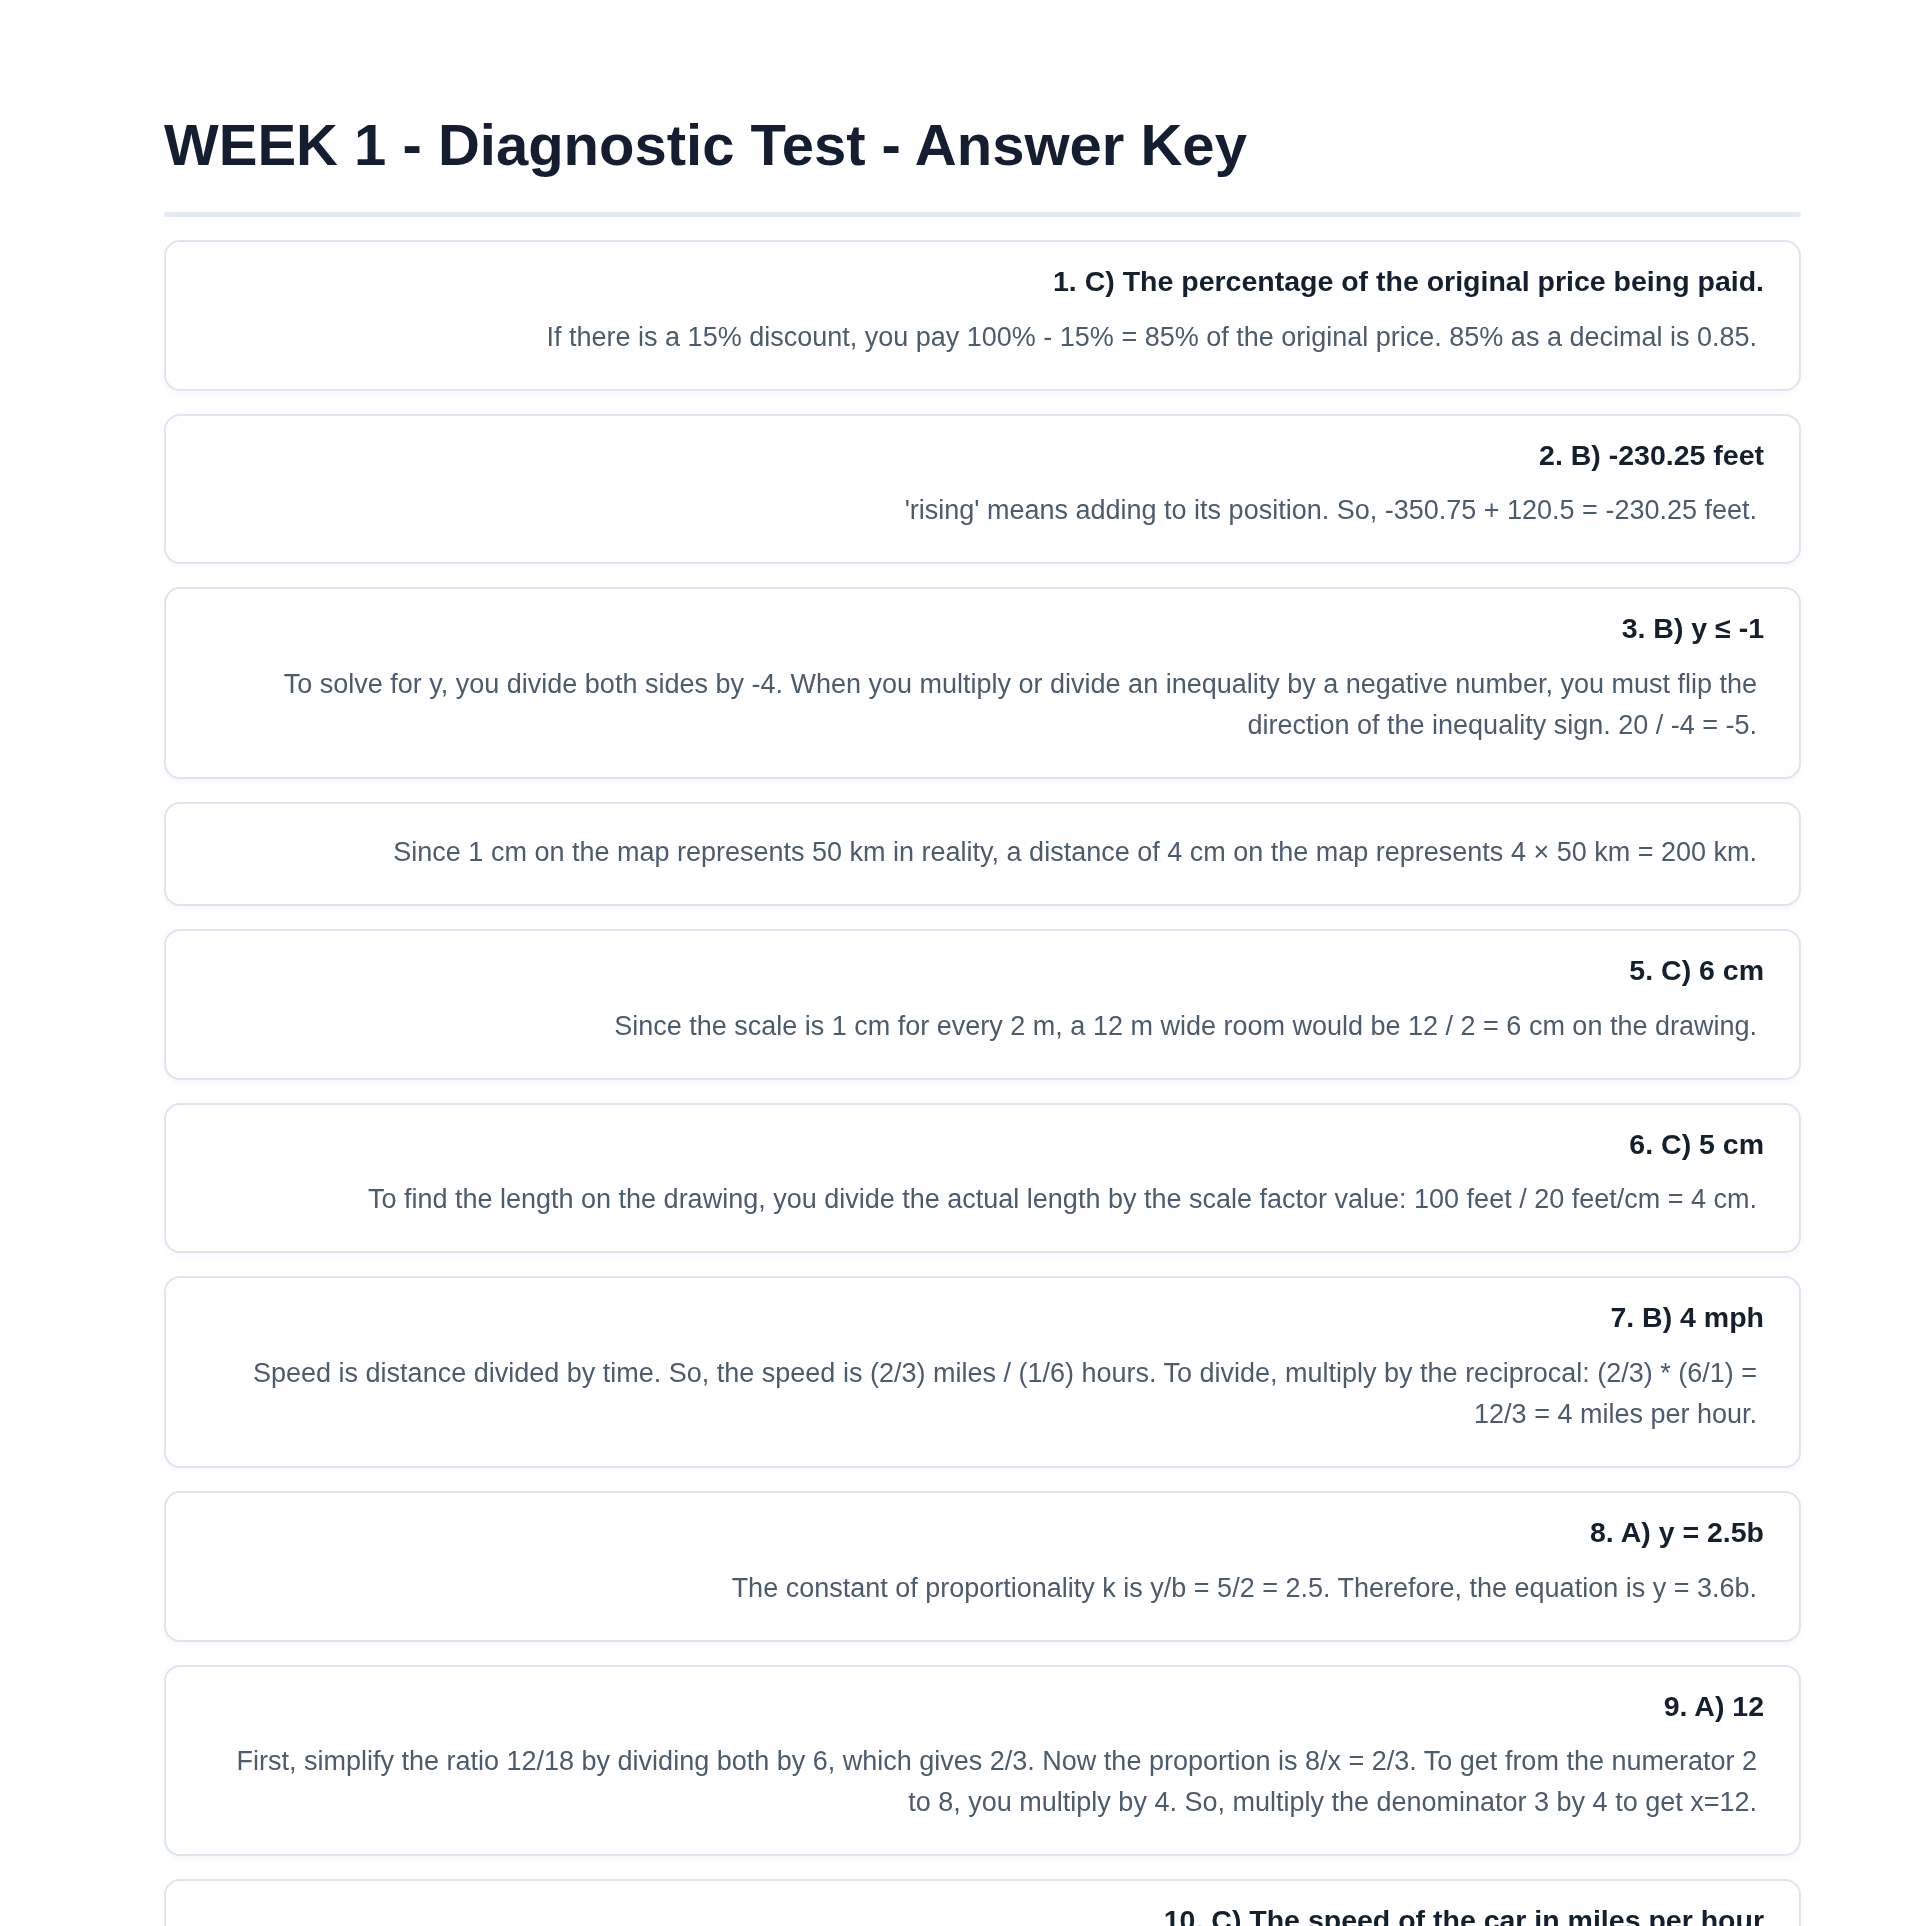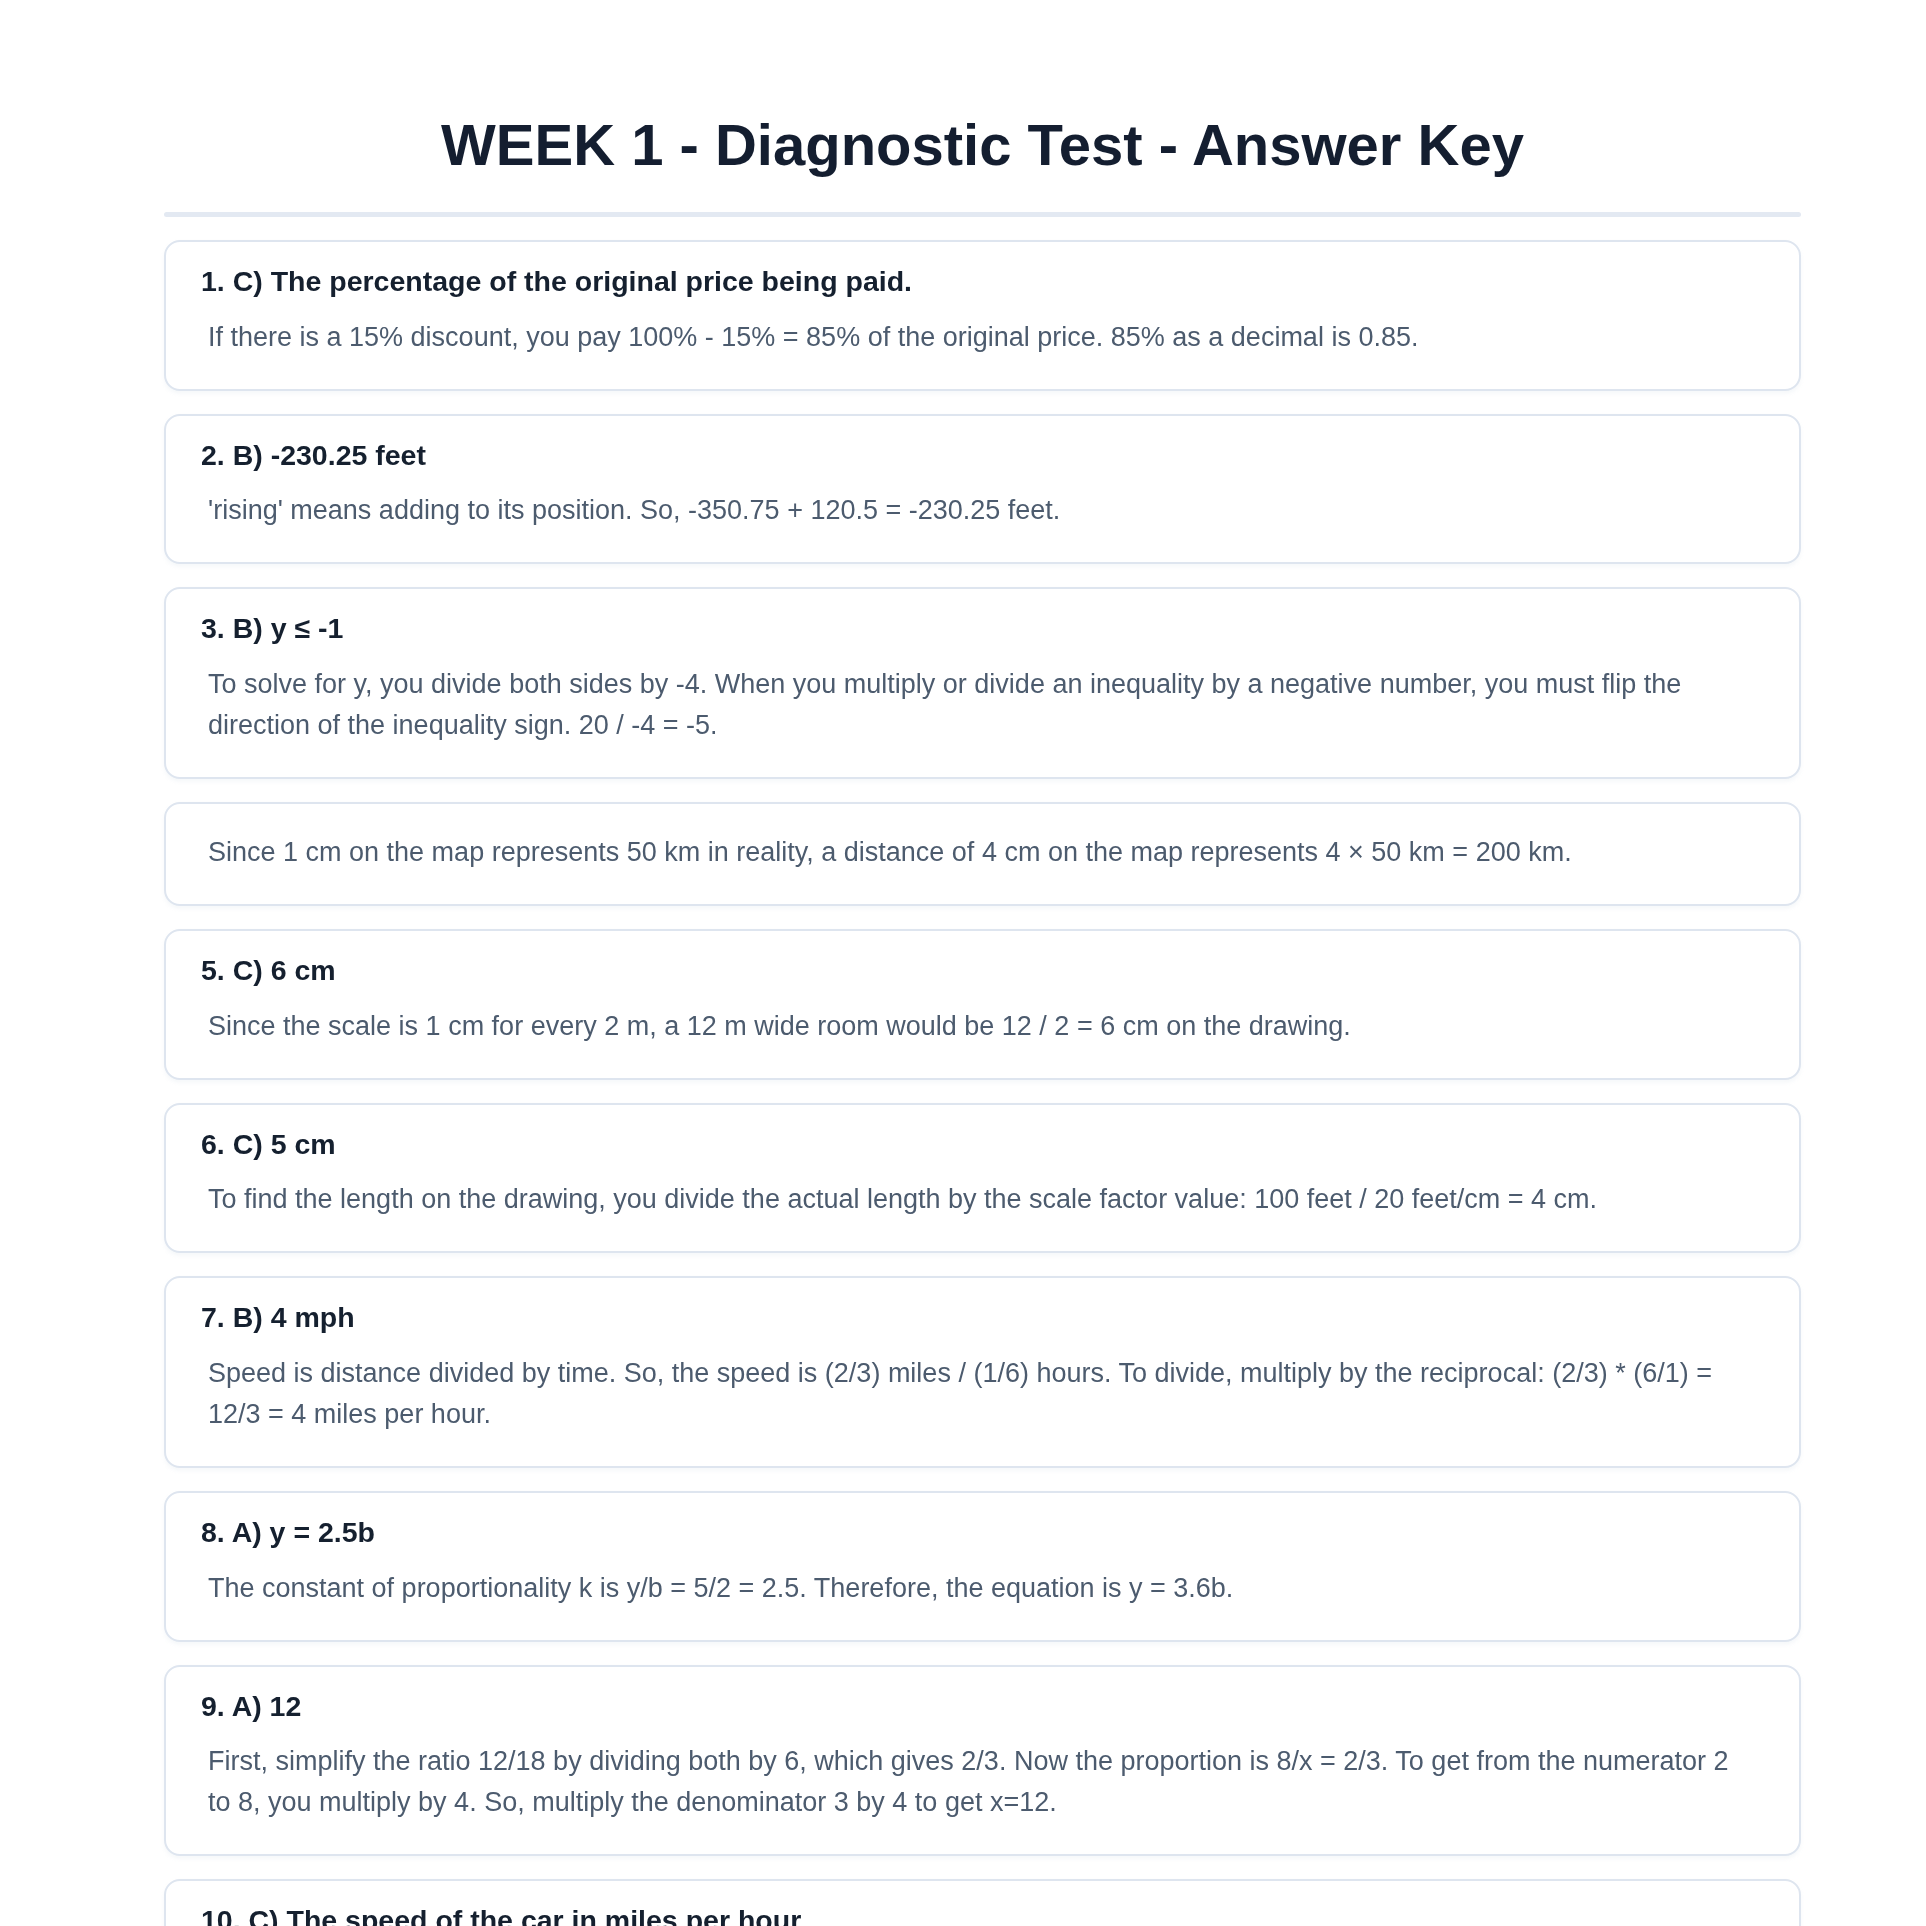--- a/index.html
+++ b/index.html
@@ -17,36 +17,36 @@
     padding-top: 112px;
     box-sizing: border-box;
   }
   h1.title {
     margin: 0;
     font-size: 58px;
     line-height: 1.15;
     font-weight: 700;
     color: #141e30;
     letter-spacing: 0;
-    text-align: center;
   }
   .divider {
     margin-top: 33px;
     height: 5.4px;
     border-radius: 3.1px;
     background: #e3e9f2;
   }
   .cards { display: block; }
   .card {
     margin-top: 23px;
     background: #ffffff;
     border: 2.3px solid #dee5ef;
     border-radius: 16px;
     padding: 21px 35px 24px 35px;
     box-shadow: 0 2.3px 3.9px rgba(170, 184, 204, 0.10);
+    text-align: right;
   }
   .card h2 {
     margin: 0 0 16px 0;
     font-size: 28.5px;
     line-height: 1.32;
     font-weight: 700;
     color: #15202f;
   }
   .card p {
     margin: 7px;

